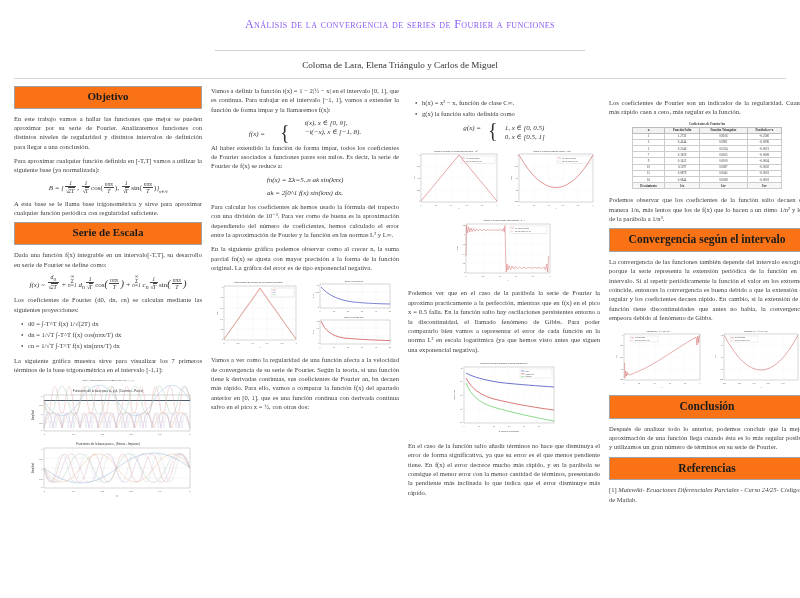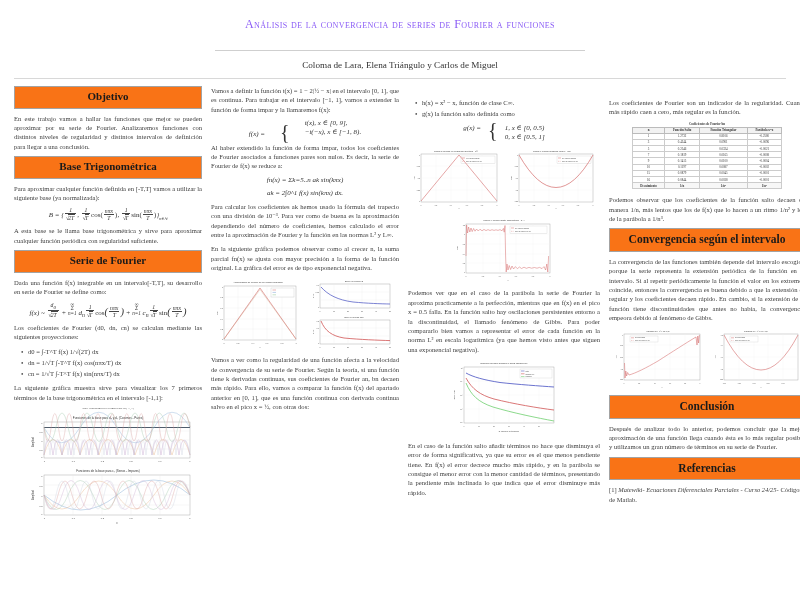--- a/index.html
+++ b/index.html
@@ -92,30 +92,29 @@
   </div>
   <hr class="hrule">
 
   <div class="cols">
 
     <div class="col c1">
 
       <div class="sec-head">Objetivo</div>
       <p class="body">En este trabajo vamos a hallar las funciones que mejor se pueden aproximar por su serie de Fourier. Analizaremos funciones con distintos niveles de regularidad y distintos intervalos de definición para llegar a una conclusión.</p>
 
-      <div class="sec-head">Base Trigonométrica</div>
       <p class="body">Para aproximar cualquier función definida en [-T,T] vamos a utilizar la siguiente base (ya normalizada):</p>
       <div class="eq">
         B = {<span class="frac"><span class="n">1</span><span class="d">√<span class="sq">2T</span></span></span>,
         <span class="frac"><span class="n">1</span><span class="d">√<span class="sq">T</span></span></span><span class="up">cos(</span><span class="frac"><span class="n">nπx</span><span class="d">T</span></span><span class="up">)</span>,
         <span class="frac"><span class="n">1</span><span class="d">√<span class="sq">T</span></span></span><span class="up">sin(</span><span class="frac"><span class="n">nπx</span><span class="d">T</span></span><span class="up">)</span>}<sub style="font-size:4px">n∈ℕ</sub>
       </div>
       <p class="body">A esta base se le llama base trigonométrica y sirve para aproximar cualquier función periódica con regularidad suficiente.</p>
 
-      <div class="sec-head">Serie de Fourier</div>
+      <div class="sec-head">Serie de Escala</div>
       <p class="body">Dada una función f(x) integrable en un intervalo[-T,T], su desarrollo en serie de Fourier se define como:</p>
       <div class="eq">
         f(x) ~ <span class="frac"><span class="n">d<sub>0</sub></span><span class="d">√<span class="sq">2T</span></span></span>
         + <span style="font-size:5.2px;display:inline-block;vertical-align:-.1em;line-height:.9">∞<br>Σ<br>n=1</span>
         d<sub>n</sub><span class="frac"><span class="n">1</span><span class="d">√<span class="sq">T</span></span></span><span class="up">cos</span><span style="font-size:1.5em">(</span><span class="frac"><span class="n">nπx</span><span class="d">T</span></span><span style="font-size:1.5em">)</span>
         + <span style="font-size:5.2px;display:inline-block;vertical-align:-.1em;line-height:.9">∞<br>Σ<br>n=1</span>
         c<sub>n</sub><span class="frac"><span class="n">1</span><span class="d">√<span class="sq">T</span></span></span><span class="up">sin</span><span style="font-size:1.5em">(</span><span class="frac"><span class="n">nπx</span><span class="d">T</span></span><span style="font-size:1.5em">)</span>
       </div>
       <p class="body">Los coeficientes de Fourier (d0, dn, cn) se calculan mediante las siguientes proyecciones:</p>
       <ul class="bul">

